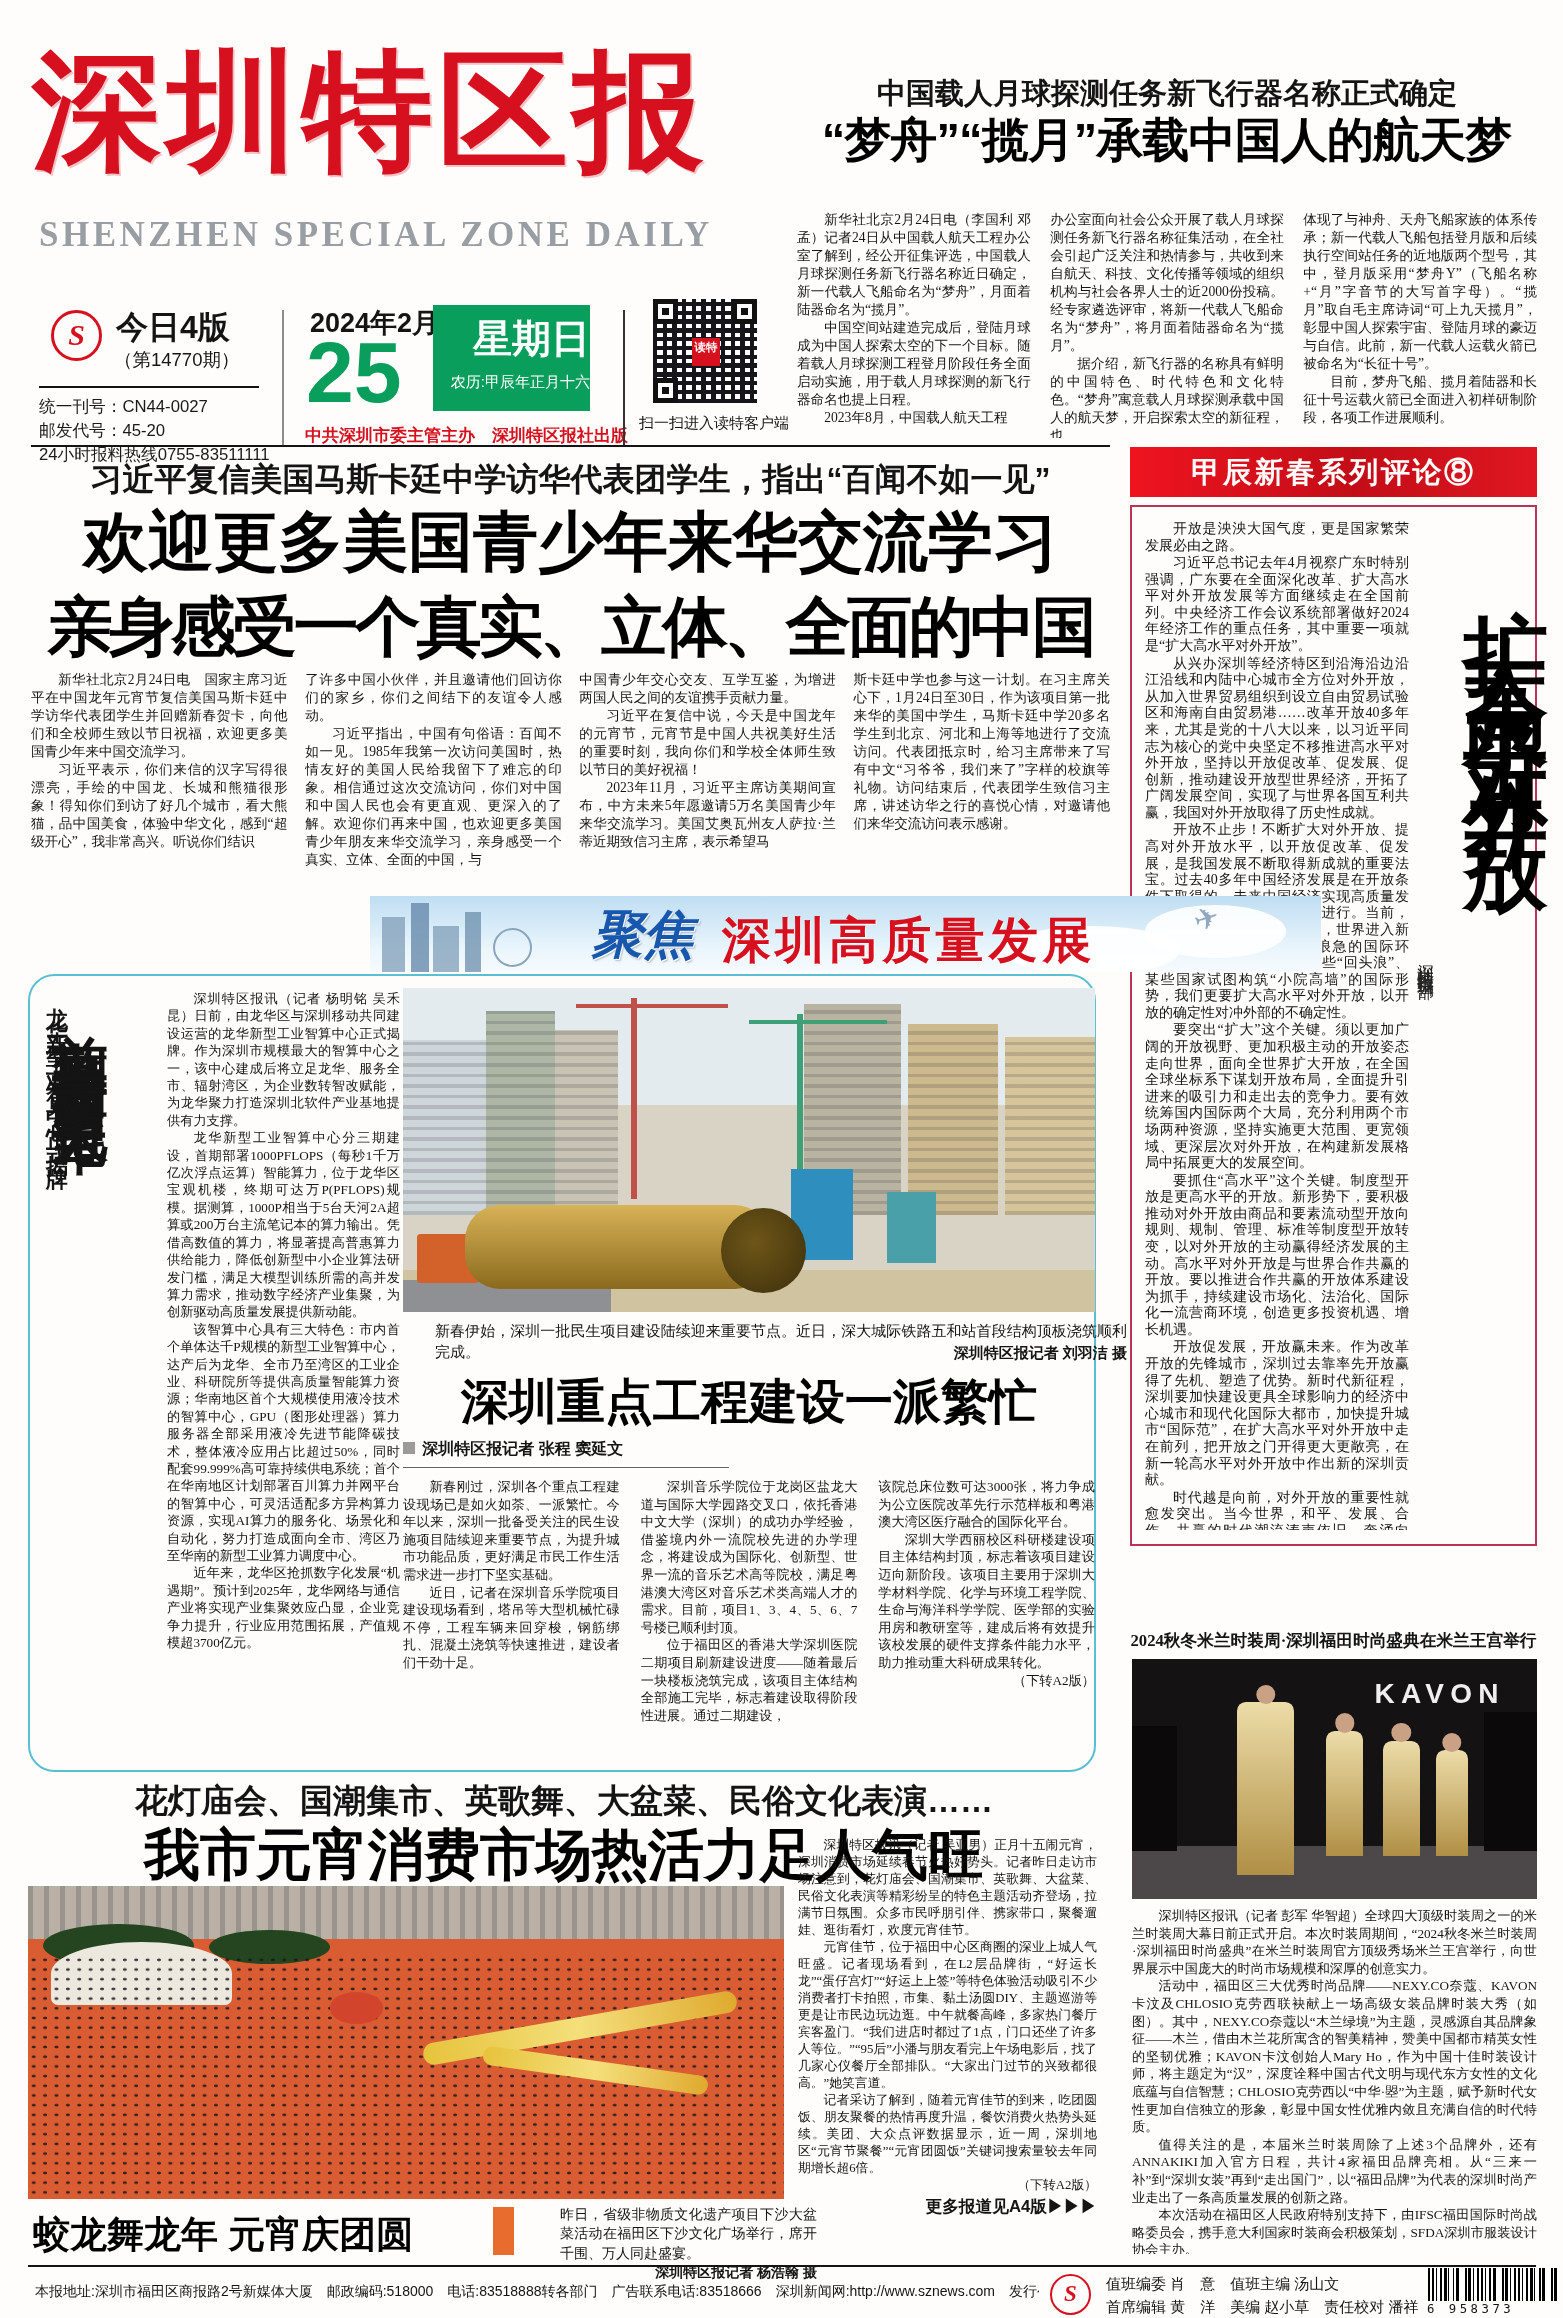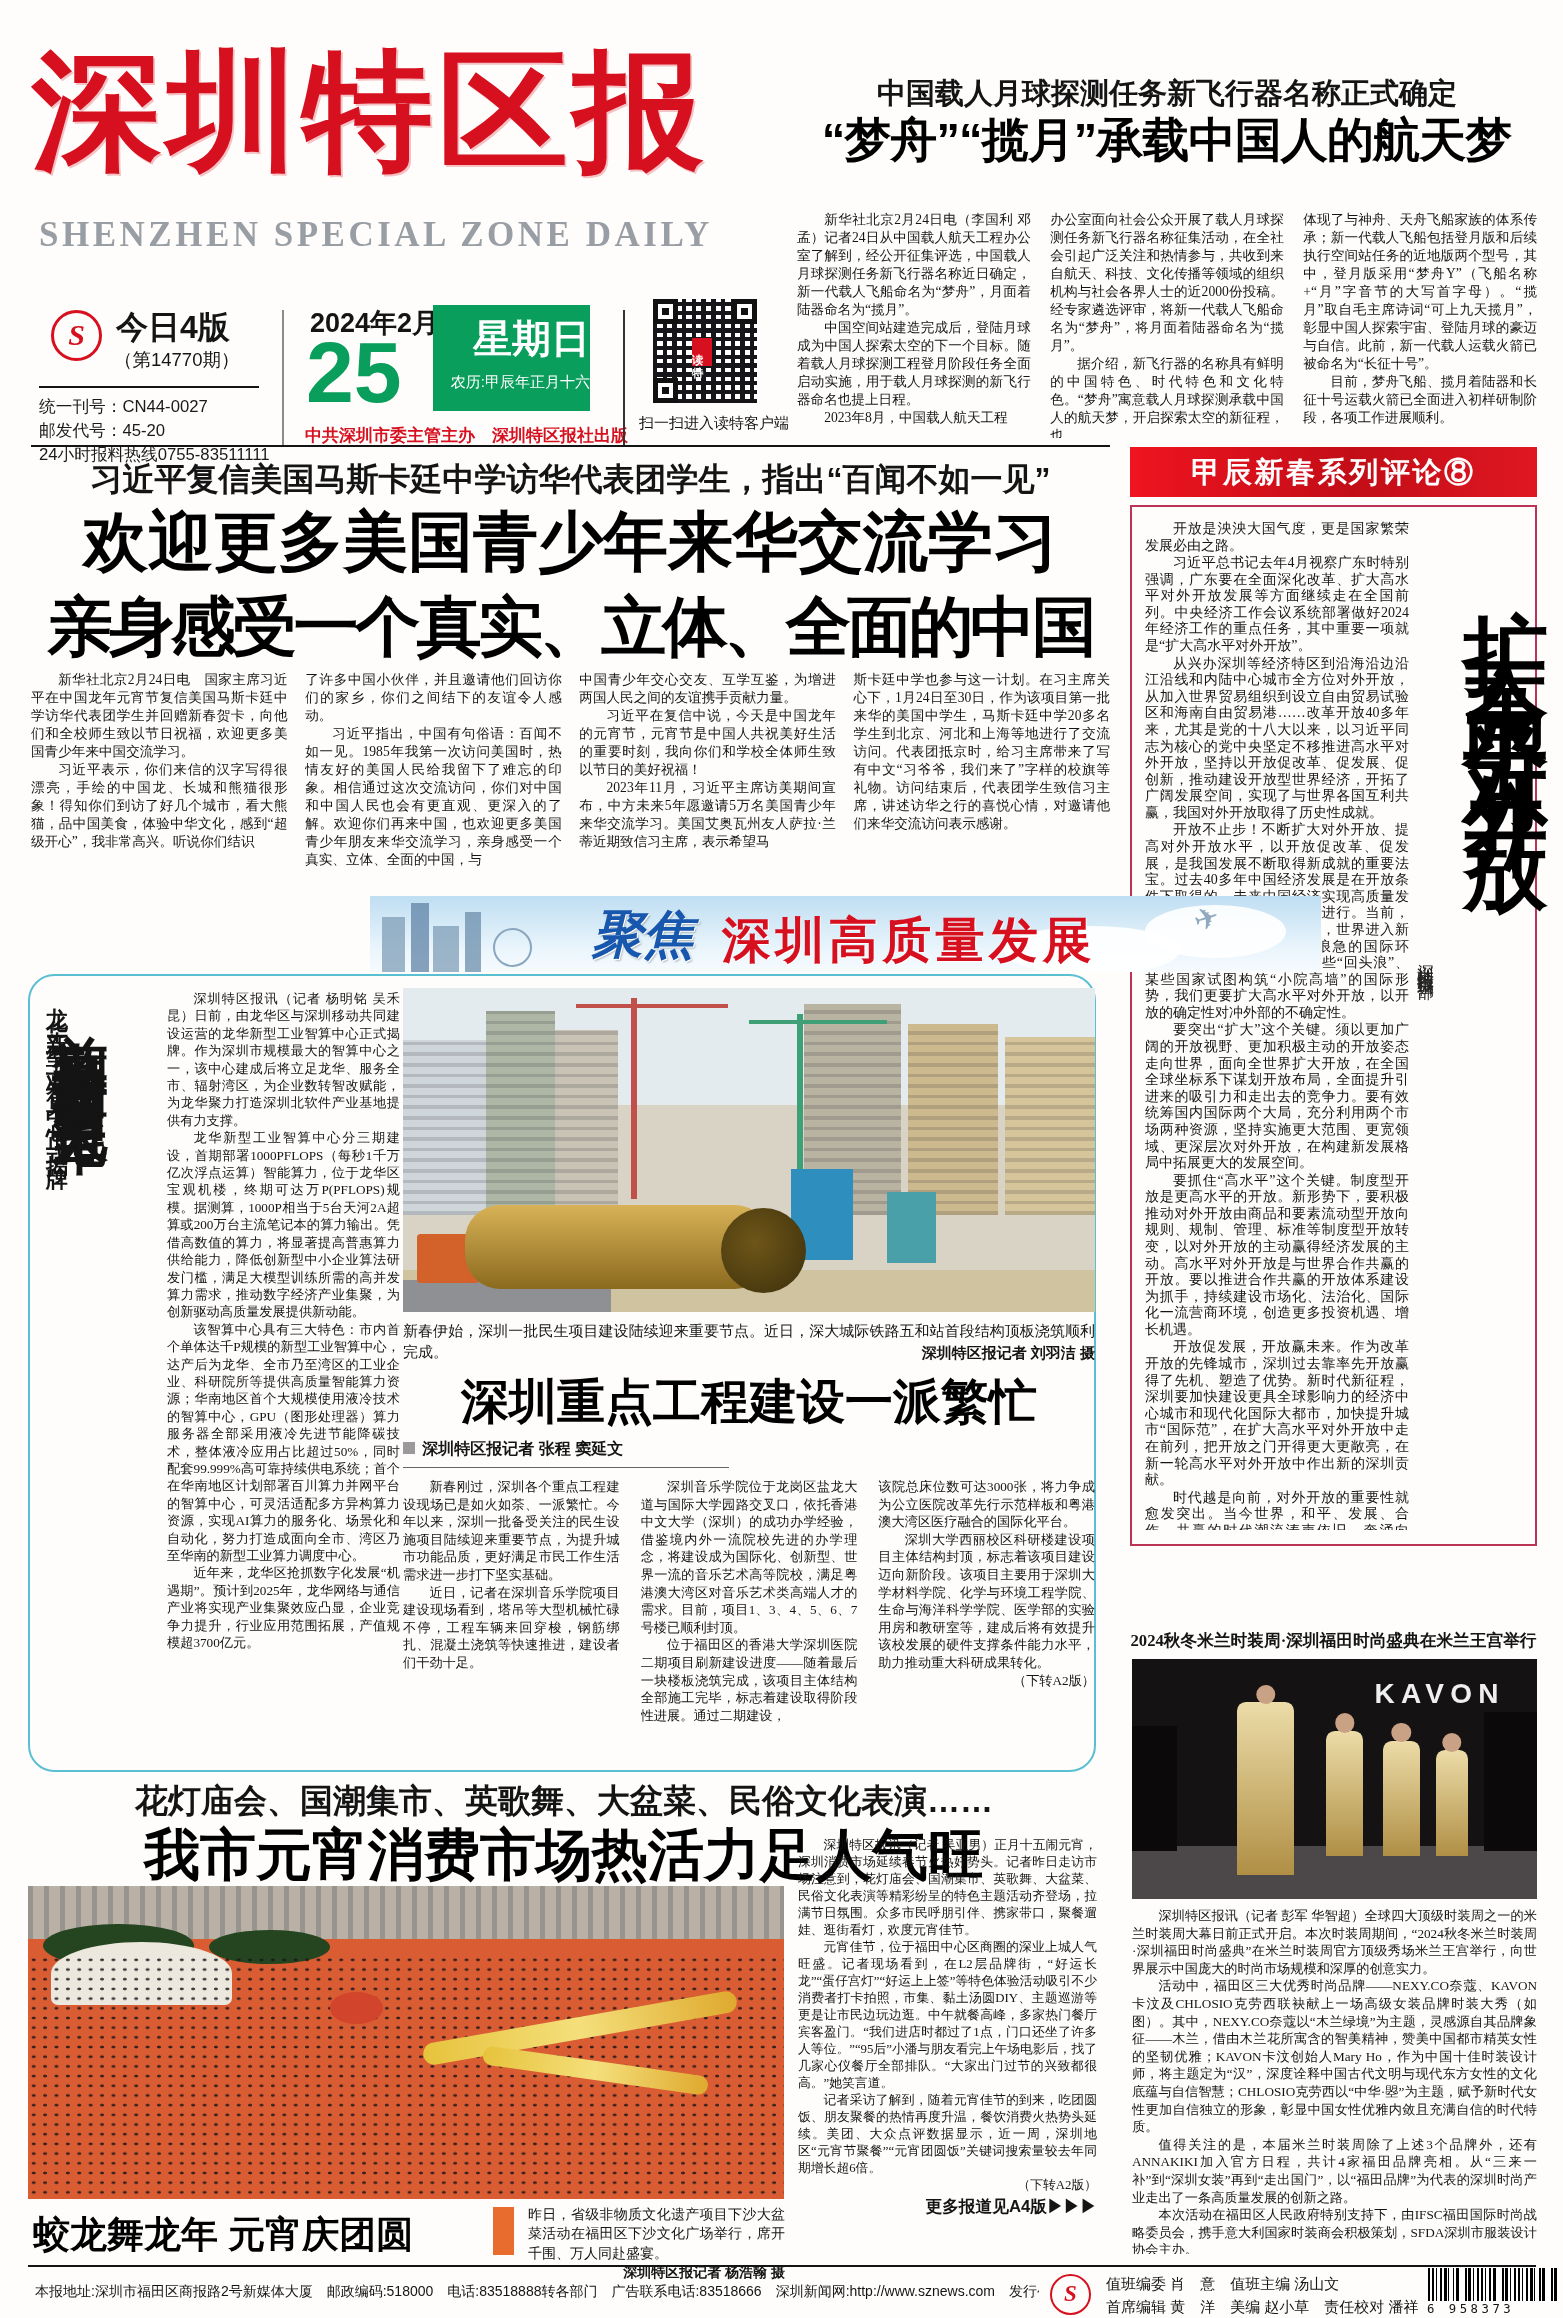--- a/index.html
+++ b/index.html
@@ -20,21 +20,21 @@
   .mast-sub { font-weight:bold; font-size:35px; letter-spacing:3.5px; color:#989ea3; }
   .emblem { width:51px; height:51px; border:3.5px solid #d6101f; border-radius:50%; color:#d6101f; font:italic 900 30px "Liberation Serif", serif; text-align:center; line-height:44px; }
   .pubcode { font-size:16.7px; line-height:24px; font-family:"Liberation Sans",sans-serif; color:#1a1a1a; }
   .vdiv { width:1.8px; background:#8c8c8c; }
   .greenbox { background:#0a9e5c; color:#fff; text-align:right; }
   .qr { width:104px; height:104px; background:
         repeating-linear-gradient(0deg,#15151a 0 4.4px,transparent 4.4px 8.8px),
         repeating-linear-gradient(90deg,#15151a 0 4.4px,#fff 4.4px 9.7px); position:relative; }
   .qr-fp { position:absolute; width:25px; height:25px; border:5.3px solid #111; background:#fff; }
   .qr-fp::after { content:""; position:absolute; left:3.5px; top:3.5px; width:7px; height:7px; background:#111; }
-  .qr-center { position:absolute; left:39px; top:39px; width:20px; height:28px; background:#d6101f; color:#fff; font:bold 11.4px/13.2px "Liberation Sans",sans-serif; text-align:left; padding-top:16px; }
+  .qr-center { position:absolute; left:39px; top:39px; width:28px; height:28px; background:#d6101f; color:#fff; font:bold 11.4px/13.2px "Liberation Sans",sans-serif; text-align:center; padding-top:3px; }
 
   
   .kicker { font-family:"Liberation Sans",sans-serif; font-weight:bold; }
   .bigh { font-family:"Liberation Sans",sans-serif; font-weight:900; color:#000; }
 
   
   .ed-banner { background:linear-gradient(90deg,#ef1420,#c20d17 55%,#e01722); color:#fff; font:bold 29px/50px "Liberation Sans",sans-serif; text-align:center; letter-spacing:2.6px; }
   .ed-box { border:2.6px solid #bb3355; background:#fffdfc; }
   .ed-text { font-size:14px; line-height:16.6px; overflow:hidden; }
   .ed-text p { margin:0 0 0.9px 0; text-indent:2em; text-align:justify; }
@@ -49,21 +49,21 @@
   .focus-badge { font-family:"DejaVu Serif",serif; font-weight:900; font-size:51px; color:#1757ae; text-shadow:0.9px 0.9px 0 #fff,1.8px 1.8px 1.8px rgba(0,0,0,.25); font-style:italic; }
   .focus-title { font-family:"Liberation Sans",sans-serif; font-weight:900; font-size:49px; color:#d6101f; letter-spacing:4.4px; text-shadow:0.9px 0.9px 0 #fff; }
   .plane { font-size:30px; color:#90a9bf; transform:rotate(-18deg); }
 
   
   .focus-box { border:2.6px solid #5bbfd2; border-radius:26.4px; }
   .lh-vkick { writing-mode:vertical-rl; font:bold 22px "Liberation Sans",sans-serif; letter-spacing:12.3px; }
   .lh-vhead { writing-mode:vertical-rl; font-family:"Liberation Sans",sans-serif; font-weight:900; font-size:56px; letter-spacing:7px; }
   .lh-text { font-size:13.2px; line-height:17.4px; overflow:hidden; }
   .lh-float { float:left; width:125px; height:761px; display:flex; }
-  .caption { font-size:15px; line-height:21px; text-align:justify; }
+  .caption { font-size:15px; line-height:21px; text-align:justify;margin-left:32px; }
   .caption .credit { float:right; font-family:"Liberation Sans",sans-serif; font-weight:bold; }
   .byline { font:bold 16px "Liberation Sans",sans-serif; border-bottom:1.8px solid #666; padding-bottom:7px; }
   .byline-sq { display:inline-block; width:12.3px; height:12.3px; background:#9a9a9a; margin-right:7px; }
 
   
   .photo { position:absolute; overflow:hidden; }
   .p-constr { background:linear-gradient(180deg,#e3ebef 0 36%,#d9d3c6 36% 100%); }
   .bld { position:absolute; background-image:repeating-linear-gradient(0deg, rgba(30,30,40,.16) 0 3.5px, transparent 3.5px 10.6px); }
   .crane-t { position:absolute; background:#c2504a; }
   .crane-g { position:absolute; background:#3f9f76; }

